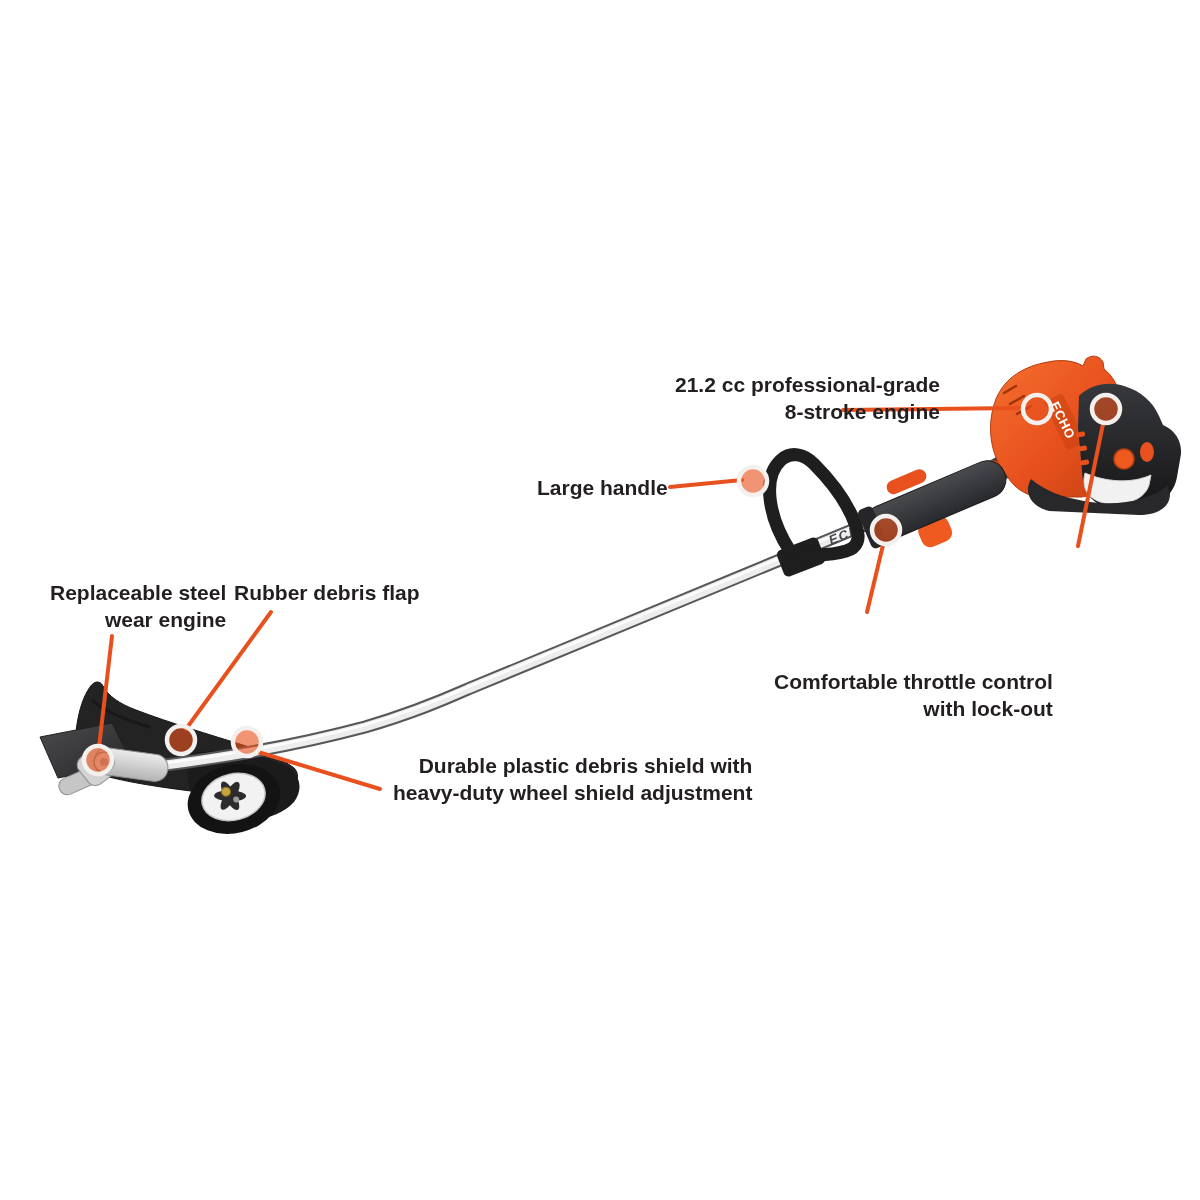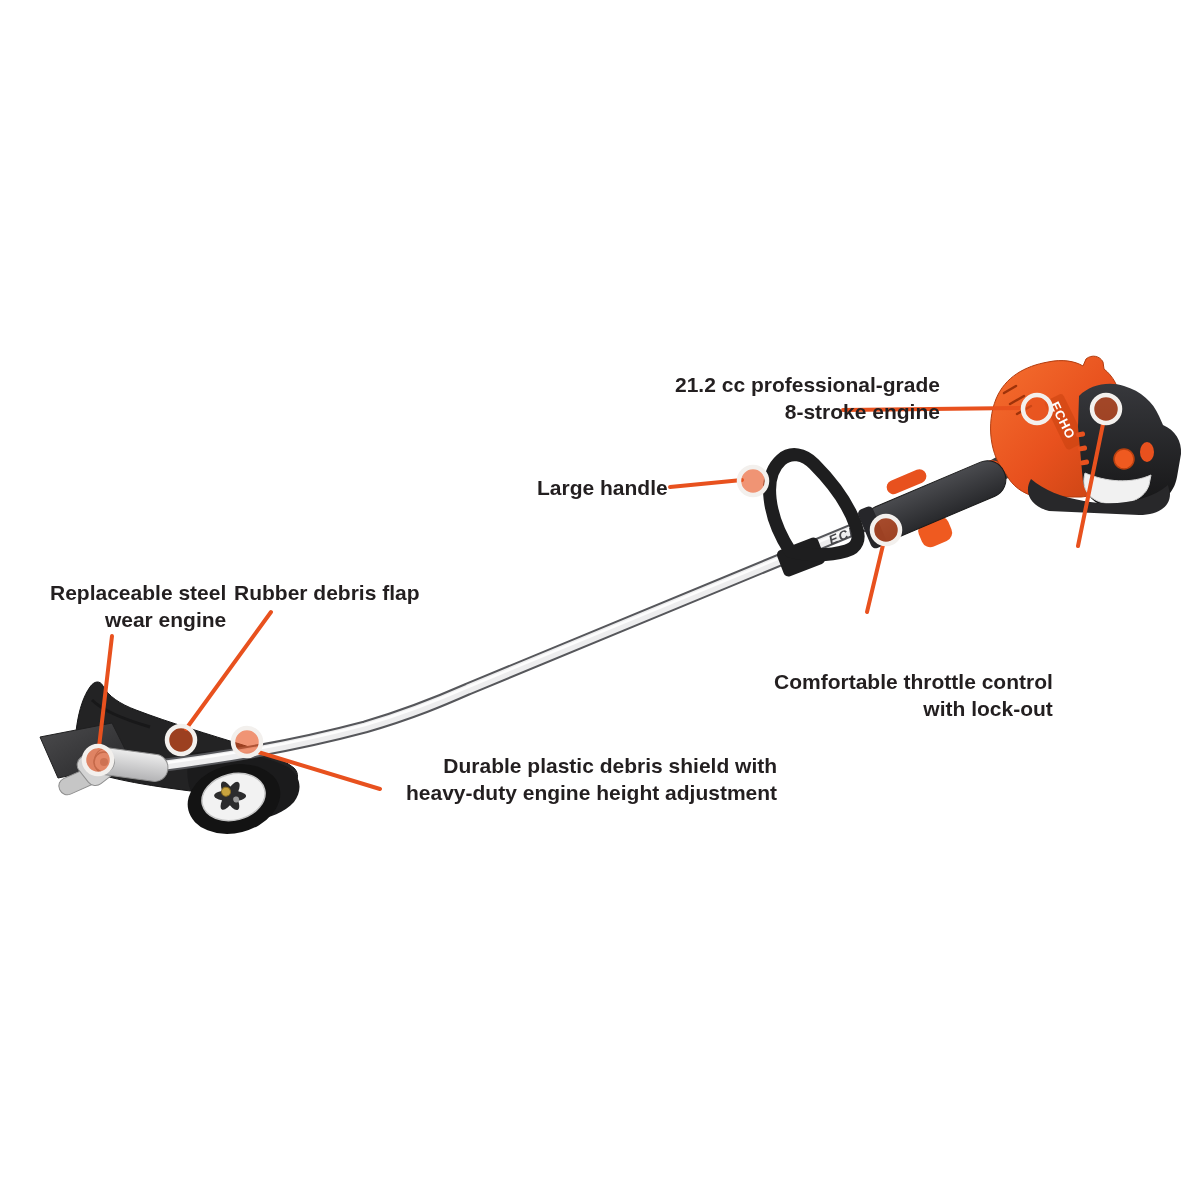--- a/index.html
+++ b/index.html
@@ -187,18 +187,18 @@
 
   <div class="callout-label" style="left:35px; top:579px;margin-left:15px;">
     <span>Replaceable steel</span>
     <span>wear engine</span>
   </div>
 
   <div class="callout-label" style="left:234px; top:579px;">
     <span>Rubber debris flap</span>
   </div>
 
-  <div class="callout-label" style="left:406px; top:752px;">
+  <div class="callout-label" style="left:393px; top:752px;">
     <span>Durable plastic debris shield with</span>
-    <span>heavy-duty engine height adjustment</span>
+    <span>heavy-duty wheel shield adjustment</span>
   </div>
 
 </div>
 
 </body></html>

